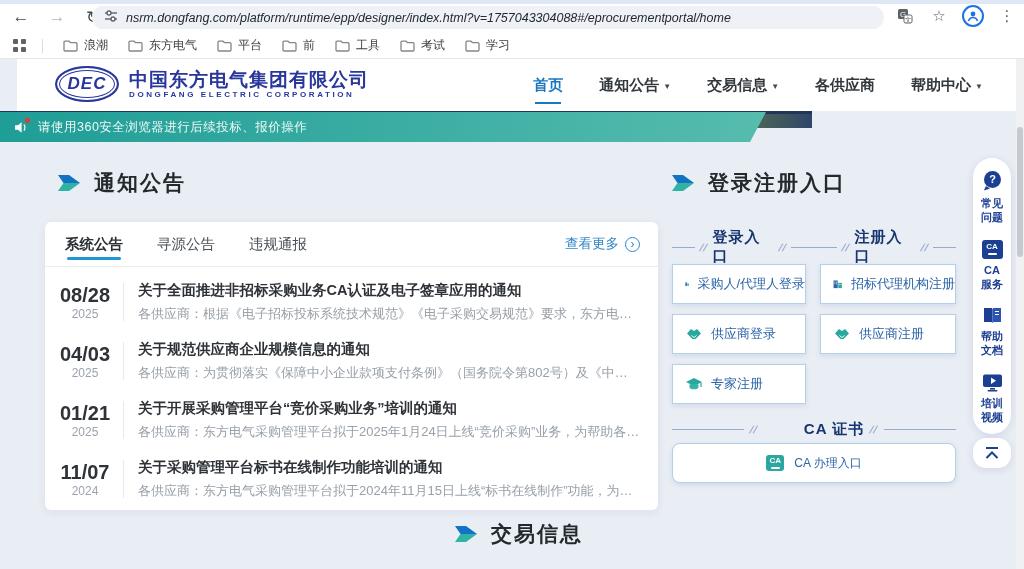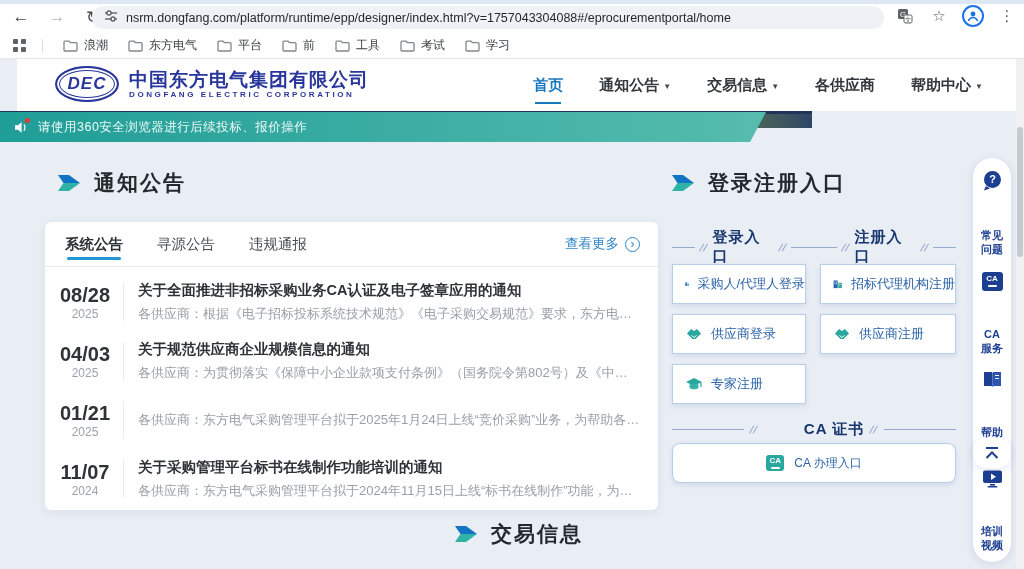--- a/index.html
+++ b/index.html
@@ -5,21 +5,21 @@
   * { margin:0; padding:0; box-sizing:border-box; }
   html,body { width:1024px; height:569px; overflow:hidden; }
   body { font-family:"Liberation Sans","DejaVu Sans",sans-serif; position:relative; background:#e9edf4; }
 
   
   .chrome { position:absolute; top:0; left:0; width:1024px; height:33px; background:#fff; }
   .chrome-topstrip { position:absolute; top:0; left:0; right:0; height:4px; background:#dde7f5; }
   .nav-btns { position:absolute; top:6px; left:10px; display:flex; gap:14px; align-items:center; font-size:17px; color:#474b50; }
   .nav-btn { width:22px; height:22px; display:flex; align-items:center; justify-content:center; border-radius:50%; }
   .nav-btn.disabled { color:#b4b8bd; }
-  .omnibox { position:absolute; left:92px; top:6px; width:792px; height:23px; background:#eef1f5; border-radius:12px; display:flex; align-items:center; padding:0 12px; gap:8px; }
+  .omnibox { position:absolute; left:92px; top:6px; width:792px; height:23px; background:#eef1f5; border-radius:12px; display:flex; align-items:center; padding:0 12px; gap:8px;font-style:italic; }
   .omnibox .url { font-size:12.5px; color:#24292e; white-space:nowrap; overflow:hidden; }
   .chrome-right { position:absolute; right:6px; top:5px; display:flex; align-items:center; gap:12px; }
   .c-icon { width:22px; height:22px; display:flex; align-items:center; justify-content:center; font-size:15px; color:#5f6368; }
   .avatar-ring { width:22px; height:22px; border-radius:50%; border:2px solid #1a73e8; display:flex; align-items:center; justify-content:center; }
 
   
   .bookmarks { position:absolute; top:33px; left:0; width:1024px; height:26px; background:#fff; border-bottom:1px solid #e4e7ea; display:flex; align-items:center; padding:0 8px; gap:4px; }
   .bm-sep { width:1px; height:14px; background:#dadce0; margin:0 8px; }
   .bm-item { display:flex; align-items:center; gap:6px; padding:2px 8px; border-radius:4px; font-size:12px; color:#3c4043; white-space:nowrap; }
 
@@ -83,21 +83,21 @@
   .ca-divider .lbl { font-size:15px; font-weight:bold; color:#16356e; letter-spacing:1px;margin-left:40px; }
   .ca-btn { position:absolute; left:672px; top:301px; width:284px; height:40px; background:#fff; border:1px solid #b5cfe8; border-radius:8px; box-shadow:0 2px 5px rgba(44,100,167,.13); display:flex; align-items:center; justify-content:center; gap:10px; cursor:pointer; }
   .ca-btn .lbl { font-size:12px; color:#2c64a7; }
   .ca-badge { width:18px; height:16px; border-radius:3px; background:#2aa79e; color:#fff; font-size:8px; font-weight:bold; display:flex; flex-direction:column; align-items:center; justify-content:center; line-height:1; }
   .ca-badge .bar { width:9px; height:2px; background:#fff; margin-top:1.5px; border-radius:1px; }
   .ca-badge.navy { background:#1d3f92; }
 
   
   .quickbar { position:absolute; right:13px; top:16px; width:38px; background:#fff; border-radius:19px; box-shadow:0 2px 8px rgba(30,60,120,.12); padding:12px 0 10px; display:flex; flex-direction:column; align-items:center; gap:15px; }
   .qb-item { display:flex; flex-direction:column; align-items:center; gap:4px; cursor:pointer; }
-  .qb-label { width:23px; font-size:11px; line-height:1.3; color:#1d3f92; font-weight:600; text-align:center; word-break:break-all;margin-top:32px; }
+  .qb-label { width:23px; font-size:11px; line-height:1.3; color:#1d3f92; font-weight:600; text-align:center; word-break:break-all; }
   .top-btn { position:absolute; right:13px; top:296px; width:38px; height:30px; background:#fff; border-radius:13px; box-shadow:0 2px 8px rgba(30,60,120,.12); display:flex; align-items:center; justify-content:center; cursor:pointer; }
 
   
   .sec-trade { left:455px; top:378px; }
 
   
   .scrollbar { position:absolute; right:0; top:59px; width:8px; height:510px; background:#f0f1f3; }
   .scroll-thumb { position:absolute; left:1px; top:68px; width:6px; height:130px; background:#c5cad0; border-radius:3px; }
 </style>
 </head>
@@ -284,20 +284,21 @@
             <div class="n-sum">各供应商：为贯彻落实《保障中小企业款项支付条例》（国务院令第802号）及《中小企业划…</div>
           </div>
       </div>
       <div class="notice-item">
         <div class="date-box">
             <div class="date-md">01/21</div>
             <div class="date-y">2025</div>
           </div>
         <div class="v-div"></div>
         <div class="n-text">
+            <div class="n-title">关于开展采购管理平台“竞价采购业务”培训的通知</div>
             <div class="n-sum">各供应商：东方电气采购管理平台拟于2025年1月24日上线“竞价采购”业务，为帮助各供…</div>
           </div>
       </div>
       <div class="notice-item">
         <div class="date-box">
             <div class="date-md">11/07</div>
             <div class="date-y">2024</div>
           </div>
         <div class="v-div"></div>
         <div class="n-text">

